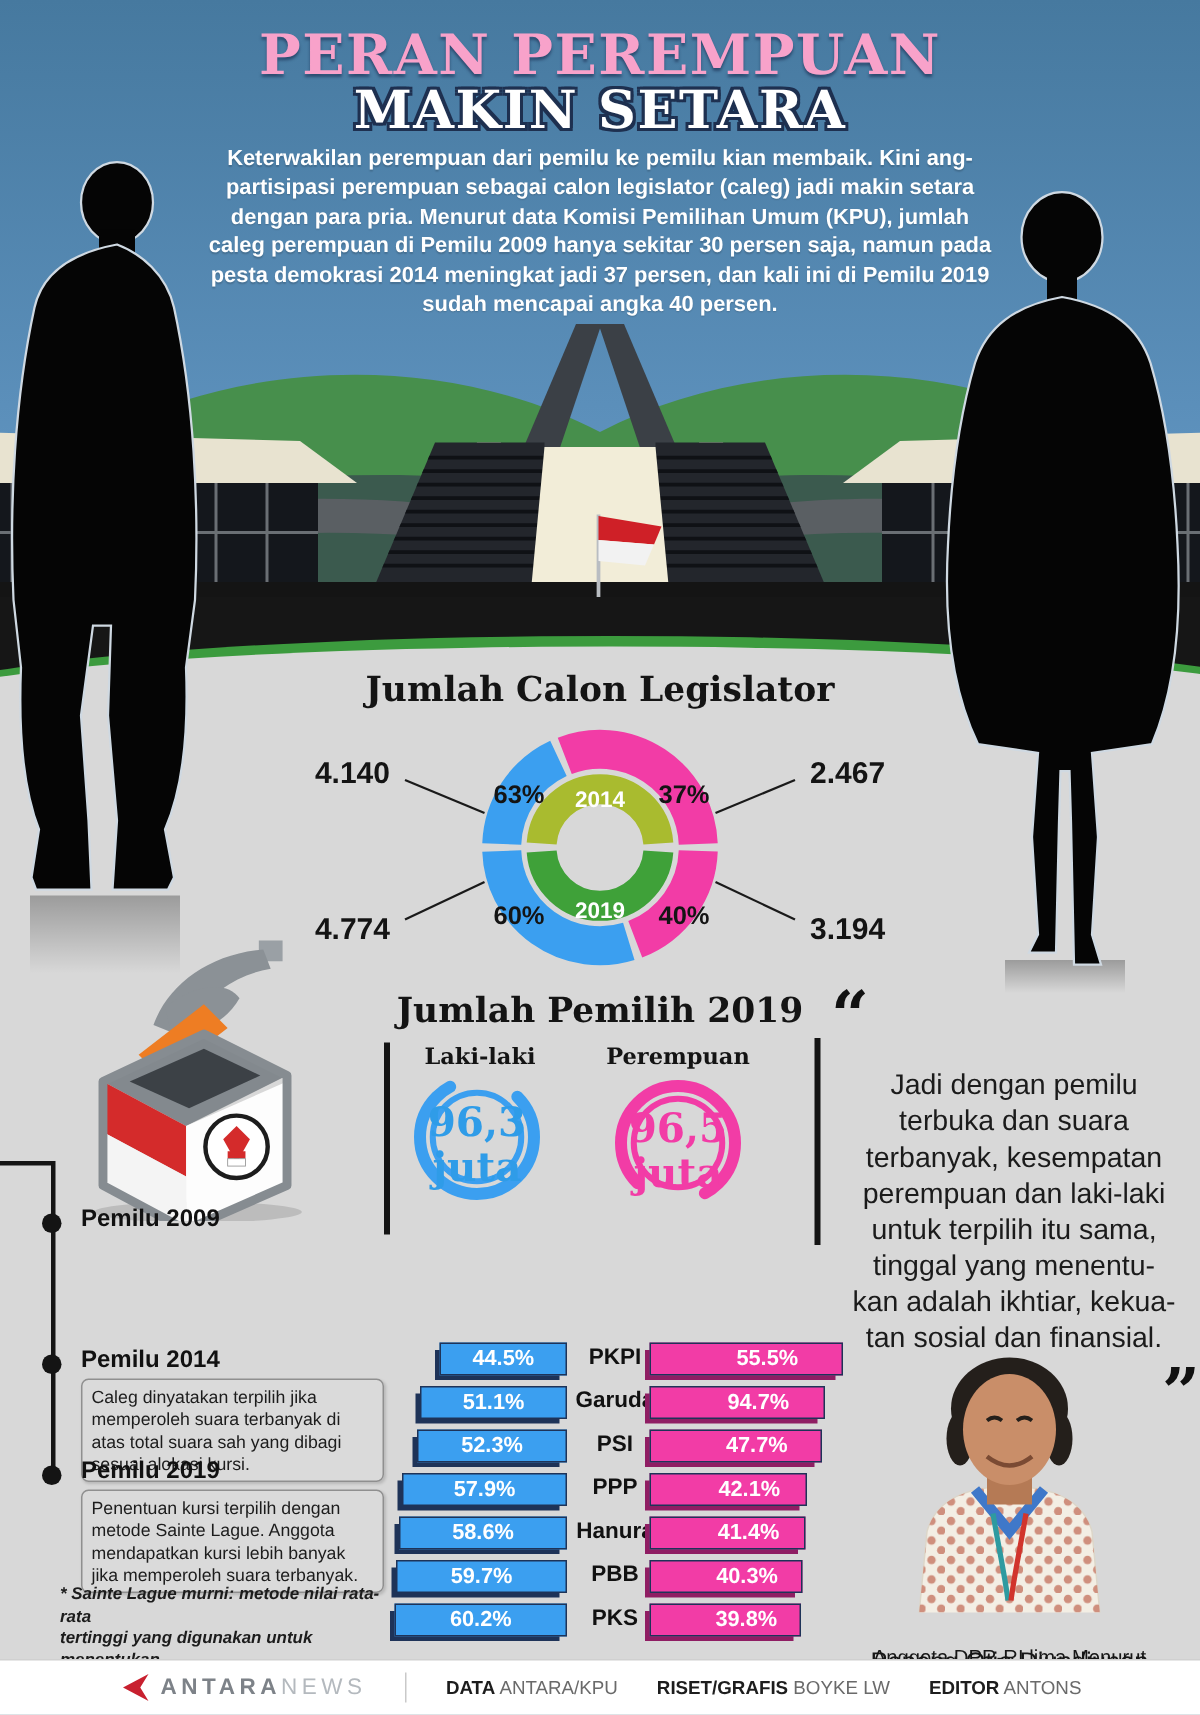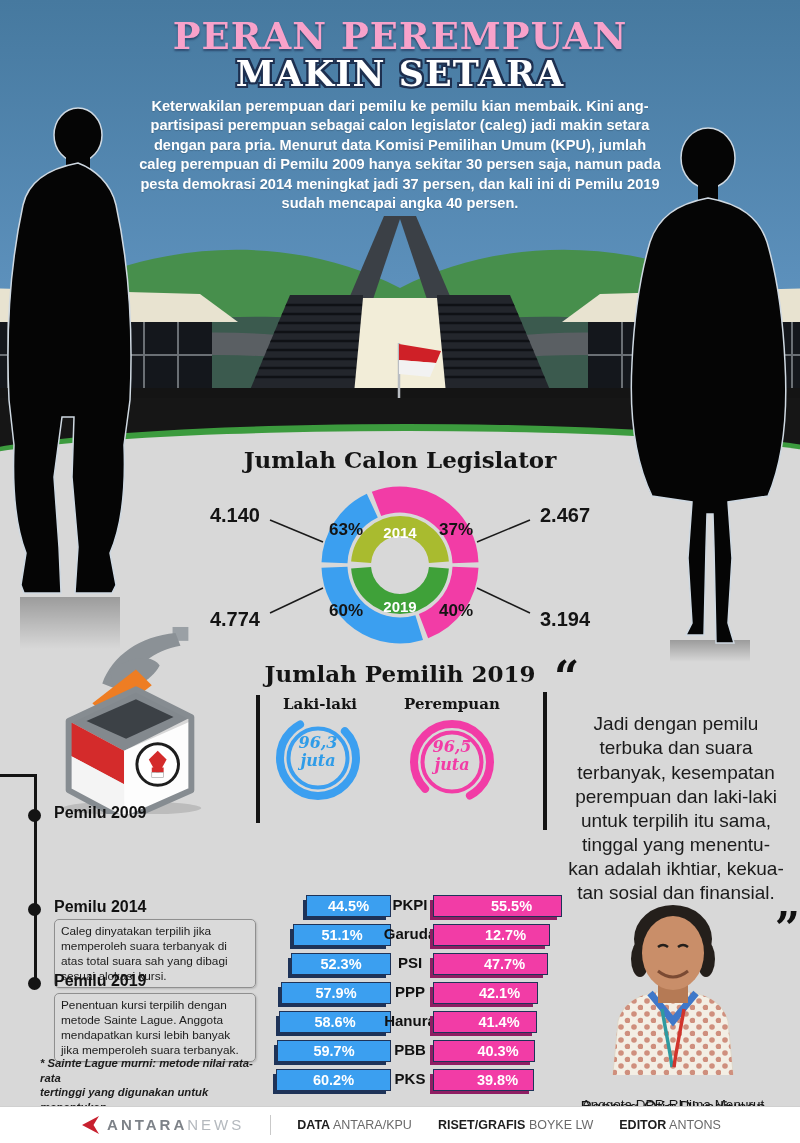--- a/index.html
+++ b/index.html
@@ -46,37 +46,37 @@
   #div-left{top:695px;left:256px;height:128px;}
   #div-right{top:692px;left:543px;height:138px;}
   .voters-title{top:660px;left:260px;width:280px;text-align:center;
     font-family:"DejaVu Serif",serif;font-weight:bold;font-size:23px;color:#141414;}
   .voter-label{top:695px;width:120px;text-align:center;
     font-family:"DejaVu Serif",serif;font-weight:bold;font-size:15px;color:#141414;}
   #lab-male{left:260px;} #lab-female{left:392px;}
   .voter-circle{width:92px;height:92px;}
   #circ-male{top:712px;left:272px;} #circ-female{top:716px;left:406px;}
   .voter-val{top:22px;left:0;width:92px;text-align:center;
-    font-family:"DejaVu Serif",serif;font-weight:bold;font-size:16px;line-height:1.1;white-space:pre-line;font-style:italic;}
+    font-family:"DejaVu Serif",serif;font-weight:bold;font-size:27px;line-height:1.1;white-space:pre-line;}
   .voter-val.male{color:#2f9ce8;} .voter-val.female{color:#f23ca6;}
 
   
   #quote{top:664px;left:556px;width:240px;text-align:center;color:#1b1b1b;
     font-size:19px;line-height:1.27;white-space:pre-line;}
   .qmark{position:absolute;font-family:"DejaVu Serif",serif;font-weight:bold;font-size:44px;color:#111;line-height:1;}
   #qopen{left:-2px;top:-8px;} #qclose{right:-4px;bottom:-22px;}
 
   
   .party-title{top:835px;left:258px;width:288px;text-align:center;
     font-weight:bold;font-size:15.5px;line-height:1.18;color:#111;white-space:pre-line;}
   #party-rows{top:893px;left:255px;width:292px;}
   .party-row{position:relative;height:29px;}
   .bar{position:absolute;top:2px;height:20px;color:#fff;font-weight:bold;font-size:14.5px;
     line-height:20px;text-align:center;border:1px solid #1e3358;}
-  .bar.male{background:#3b9ff0;right:156px;box-shadow:-4px 4px 0 -1px #1e3358;}
+  .bar.male{background:#3b9ff0;right:169px;box-shadow:-4px 4px 0 -1px #1e3358;}
   .bar.female{background:#f23ca6;left:178px;box-shadow:-4px 4px 0 -1px #8f1d63;padding-left:28px;}
   .party-label{position:absolute;left:120px;top:3px;width:70px;text-align:center;
     font-weight:bold;font-size:15px;color:#111;}
 
   
   #tl-line-v{top:774px;left:34px;width:3px;height:212px;background:#141414;}
   #tl-line-h{top:774px;left:0;width:36px;height:3px;background:#141414;}
   .tl-item{position:absolute;left:54px;width:202px;}
   .tl-0{top:804px;} .tl-1{top:898px;} .tl-2{top:972px;}
   .tl-dot{position:absolute;left:-26px;top:5px;width:13px;height:13px;border-radius:50%;background:#141414;}
@@ -306,21 +306,21 @@
 
   <div id="party-rows" class="abs">
       <div class="party-row">
         <div class="bar male" style="width:83px">44.5%</div>
         <div class="party-label">PKPI</div>
         <div class="bar female" style="width:99px">55.5%</div>
       </div>
       <div class="party-row">
         <div class="bar male" style="width:96px">51.1%</div>
         <div class="party-label">Garuda</div>
-        <div class="bar female" style="width:87px">12.7%</div>
+        <div class="bar female" style="width:87px">94.7%</div>
       </div>
       <div class="party-row">
         <div class="bar male" style="width:98px">52.3%</div>
         <div class="party-label">PSI</div>
         <div class="bar female" style="width:85px">47.7%</div>
       </div>
       <div class="party-row">
         <div class="bar male" style="width:108px">57.9%</div>
         <div class="party-label">PPP</div>
         <div class="bar female" style="width:75px">42.1%</div>

